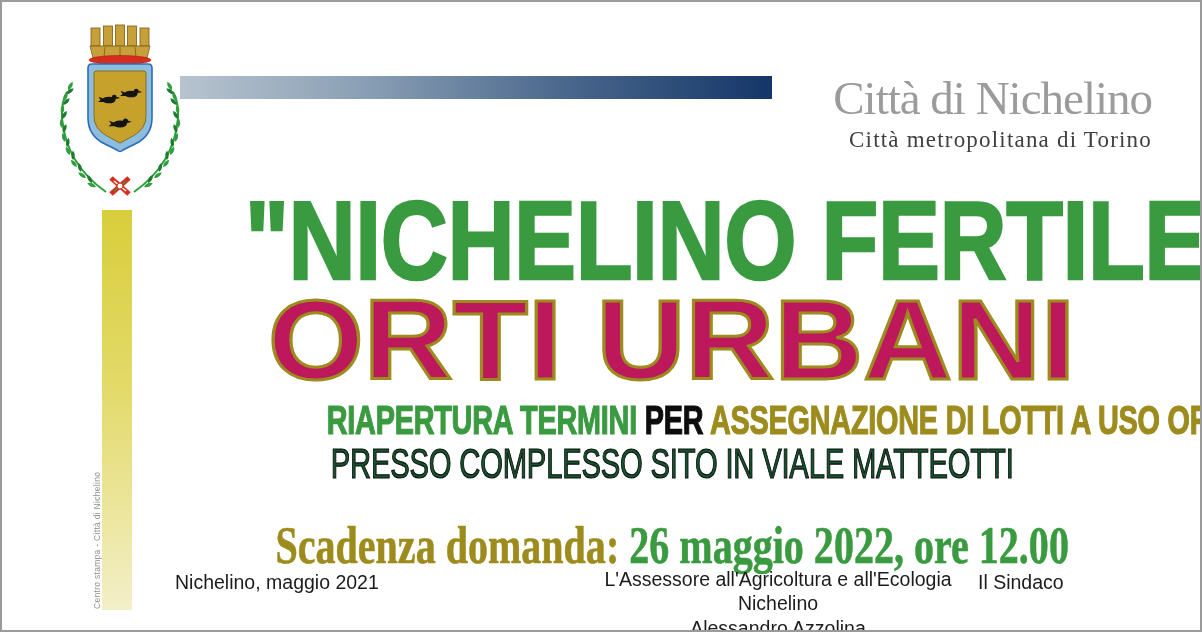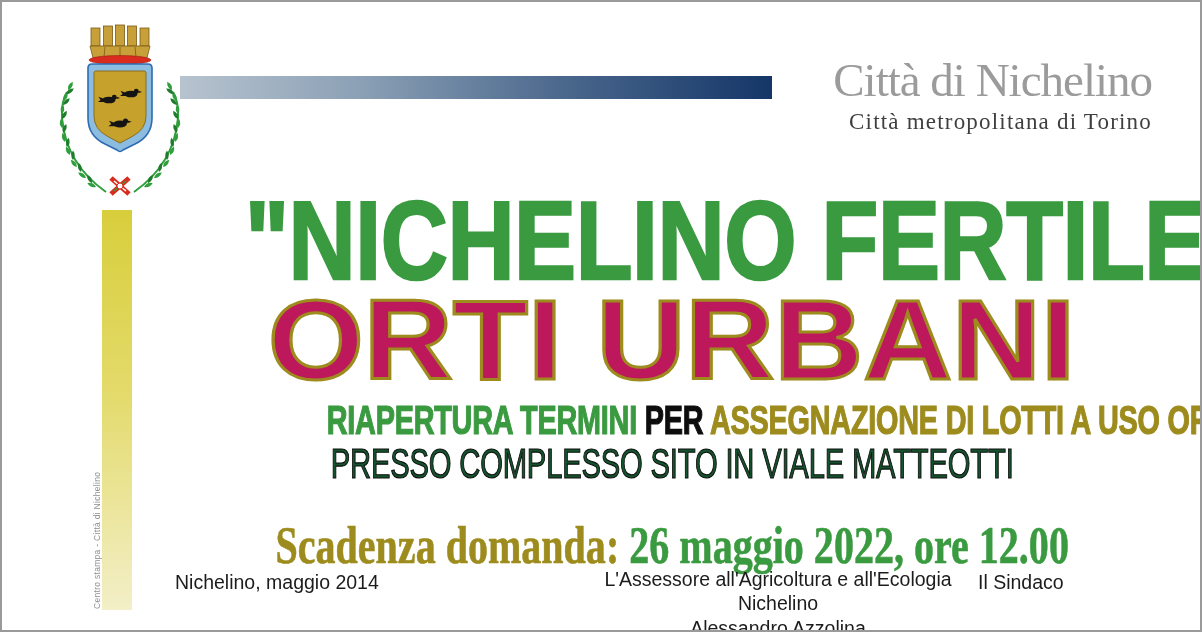--- a/index.html
+++ b/index.html
@@ -11,21 +11,21 @@
 
   
   .crest{position:absolute;left:50px;top:6px;width:140px;height:194px;}
   .accent-bar{
     position:absolute;left:180px;top:76px;width:592px;height:23px;
     background:linear-gradient(to right,#b7c3cf 0%,#8ca1b6 30%,#4a678c 65%,#143668 100%);
   }
   .org{position:absolute;right:50px;top:56px;text-align:right;}
   .org-title{
     font-family:"Liberation Serif", serif;font-size:47px;line-height:1.05;
-    color:#9b9b9b;letter-spacing:-1px;white-space:nowrap;
+    color:#9b9b9b;letter-spacing:-1px;white-space:nowrap;margin-top:18px;
   }
   .org-sub{
     font-family:"Liberation Serif", serif;font-size:23px;color:#3f3f3f;
     letter-spacing:1.2px;white-space:nowrap;margin-top:4px;
   }
 
   
   .side-bar{
     position:absolute;left:102px;top:210px;width:30px;height:400px;
     background:linear-gradient(to bottom,#d8ce3b 0%,#e3da6a 45%,#f3efc8 100%);
@@ -152,20 +152,20 @@
 </div>
 
 <div class="line loc">
   <span>PRESSO COMPLESSO SITO IN VIALE MATTEOTTI</span>
 </div>
 
 <div class="line deadline">
   <span class="squeeze"><span class="seg-olive">Scadenza domanda: </span><span class="seg-green">26 maggio 2022, ore 12.00</span></span>
 </div>
 
-<div class="foot foot-left">Nichelino, maggio 2014</div>
+<div class="foot foot-left">Nichelino, maggio 2021</div>
 <div class="foot foot-center">
   <div>L'Assessore all'Agricoltura e all'Ecologia Nichelino</div>
   <div>Alessandro Azzolina</div>
 </div>
 <div class="foot foot-right">
   <div>Il Sindaco</div>
 </div>
 
 </body></html>

